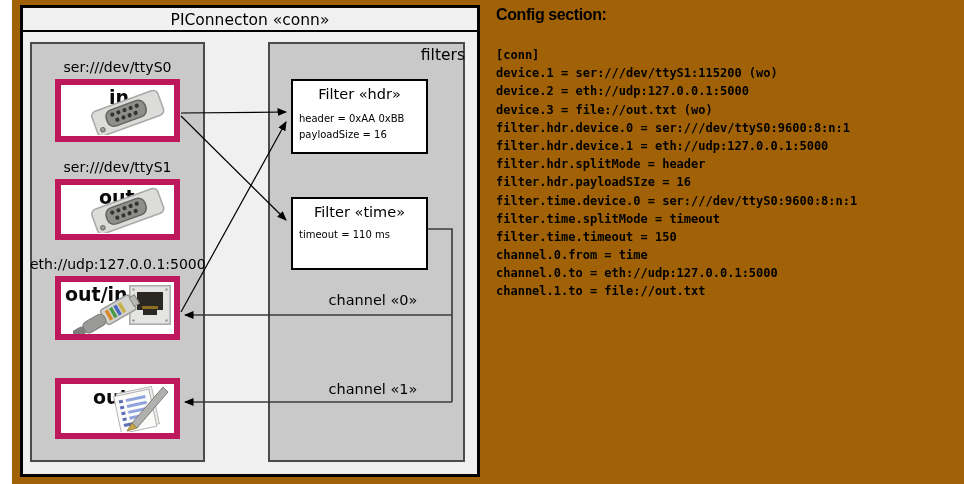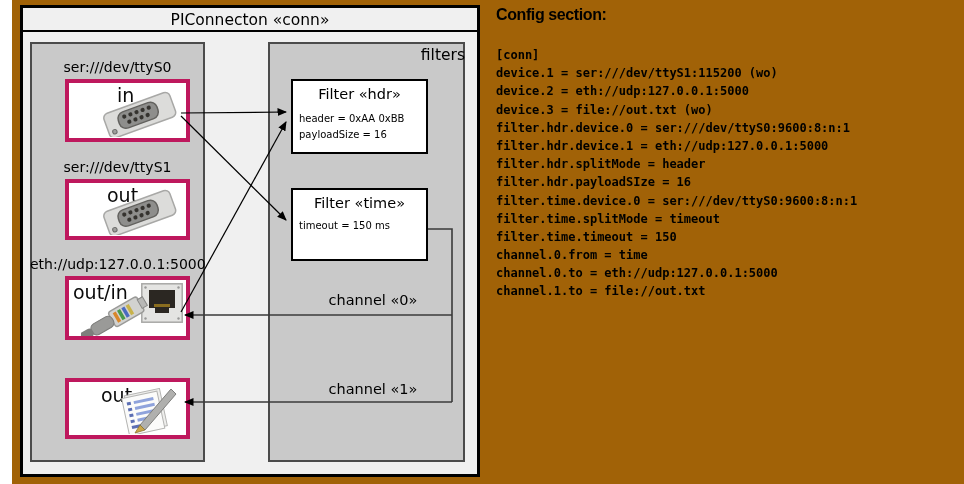--- a/index.html
+++ b/index.html
@@ -29,42 +29,43 @@
     text-align:right; font-size:15.5px;
   }
 
   
   .dev-label {
     position:absolute; left:18px; width:175px; text-align:center;
     font-size:14px; white-space:nowrap;
   }
   .lbl-0 { top:59px; } .lbl-1 { top:159px; } .lbl-2 { top:256px; } .lbl-3 { top:356px; }
   .dev-box {
-    position:absolute; left:53px; width:125px; background:#fff;
-    border:4px solid #be185d;
+    position:absolute; left:43px; width:125px; background:#fff;
+    border:6px solid #be185d;
+    font-weight:bold;
   }
   .box-0 { top:79px;  height:63px; }
   .box-1 { top:179px; height:61px; }
   .box-2 { top:276px; height:64px; }
   .box-3 { top:378px; height:61px; }
   .dir { position:absolute; font-size:19px; line-height:22px; color:#0a0a0a; white-space:nowrap; }
   .dir-0 { left:48px; top:1px; }
   .dir-1 { left:38px; top:1px; }
   .dir-2 { left:4px;  top:1px; }
   .dir-3 { left:32px; top:2px; }
   .icon { position:absolute; }
   .serial-ic  { right:2px; bottom:1px; width:88px; height:48px; }
   .ethport-ic { right:3px; top:3px; width:42px; height:40px; }
   .ethcab-ic  { left:12px; bottom:0; width:78px; height:40px; }
   .note-ic    { left:46px; bottom:1px; width:66px; height:46px; }
 
   
   .filter-box { position:absolute; left:279px; width:137px; background:#fff; border:2px solid #000000; }
   .f-hdr  { top:79px;  height:75px; }
-  .f-time { top:188px; height:73px; }
+  .f-time { top:197px; height:73px; }
   .f-title { text-align:center; font-size:14.5px; margin-top:5px; }
   .f-props { position:absolute; left:6px; }
   .f-hdr  .f-props { top:30px; }
   .f-time .f-props { top:28px; }
   .f-prop { font-size:10px; line-height:16px; white-space:nowrap; }
 
   
   .ch-label { position:absolute; width:130px; text-align:center; font-size:14.5px; }
   .ch0 { left:296px; top:292px; }
   .ch1 { left:296px; top:381px; }
@@ -192,21 +193,21 @@
   <div class="filter-box f-hdr">
     <div class="f-title">Filter «hdr»</div>
     <div class="f-props">
       <div class="f-prop">header = 0xAA 0xBB</div>
       <div class="f-prop">payloadSize = 16</div>
     </div>
   </div>
   <div class="filter-box f-time">
     <div class="f-title">Filter «time»</div>
     <div class="f-props">
-      <div class="f-prop">timeout = 150 ms</div>
+      <div class="f-prop">timeout = 110 ms</div>
     </div>
   </div>
 
   <div class="ch-label ch0">channel «0»</div>
   <div class="ch-label ch1">channel «1»</div>
 
   <svg class="wires" viewBox="0 0 964 484">
     <defs>
       <marker id="arr" markerWidth="10" markerHeight="8" refX="8.5" refY="4" orient="auto" markerUnits="userSpaceOnUse">
         <path d="M0,0 L9.5,4 L0,8 z" fill="#000"></path>

